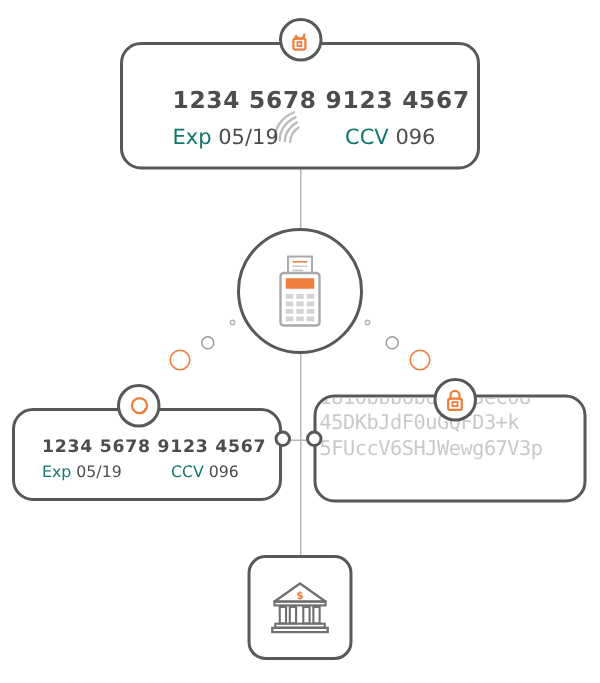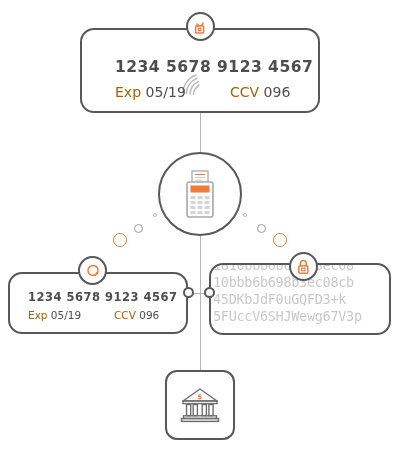--- a/index.html
+++ b/index.html
@@ -31,21 +31,21 @@
     color:#4d4d4f;
     letter-spacing:0.5px;
     white-space:nowrap;
   }
   .card-meta{
     position:absolute;
     font-family:"DejaVu Sans", sans-serif;
     white-space:nowrap;
     color:#4d4d4f;
   }
-  .lbl{color:#a16207;}
+  .lbl{color:#0f766e;}
 
   
   #card-top{left:80px;top:28px;width:240px;height:85px;}
   #card-top .card-num{left:33px;top:28px;font-size:15.5px;font-weight:700;}
   #card-top .meta-exp{left:33px;top:54px;font-size:14px;}
   #card-top .meta-ccv{left:148px;top:54px;font-size:14px;}
 
   
   #card-left{left:8px;top:272px;width:180px;height:62px;}
   #card-left .card-num{left:18px;top:16px;font-size:11.5px;font-weight:700;}
@@ -198,21 +198,20 @@
   <div class="badge" id="badge-token">
     <svg width="16" height="16" viewBox="0 0 16 16">
       <circle cx="8" cy="7.4" r="5" fill="none" stroke="#ee7d3b" stroke-width="1.5"></circle>
       <path d="M8 12.4 C10 12.4, 11.6 11.2, 12 9.6" fill="none" stroke="#ee7d3b" stroke-width="1.5" stroke-linecap="round"></path>
     </svg>
   </div>
 
   <div class="card" id="card-right">
     <div id="cipher">
         <div>1810bbb6b698b3ec08</div>
-        <div>10bbb6b698b3ec08cb</div>
         <div>45DKbJdF0uGQFD3+k</div>
         <div>5FUccV6SHJWewg67V3p</div>
       </div>
   </div>
 
   <div class="badge" id="badge-lock">
     <svg width="15" height="16" viewBox="0 0 15 16">
       <path d="M4.3 7 V4.6 A3.0 3.0 0 0 1 10.3 4.6 V7" fill="none" stroke="#ee7d3b" stroke-width="1.5" stroke-linecap="round"></path>
       <rect x="2.8" y="6.8" width="9" height="7.4" rx="1.1" fill="none" stroke="#ee7d3b" stroke-width="1.5"></rect>
       <rect x="5.6" y="9.1" width="3.4" height="2.7" fill="none" stroke="#ee7d3b" stroke-width="1.2"></rect>

